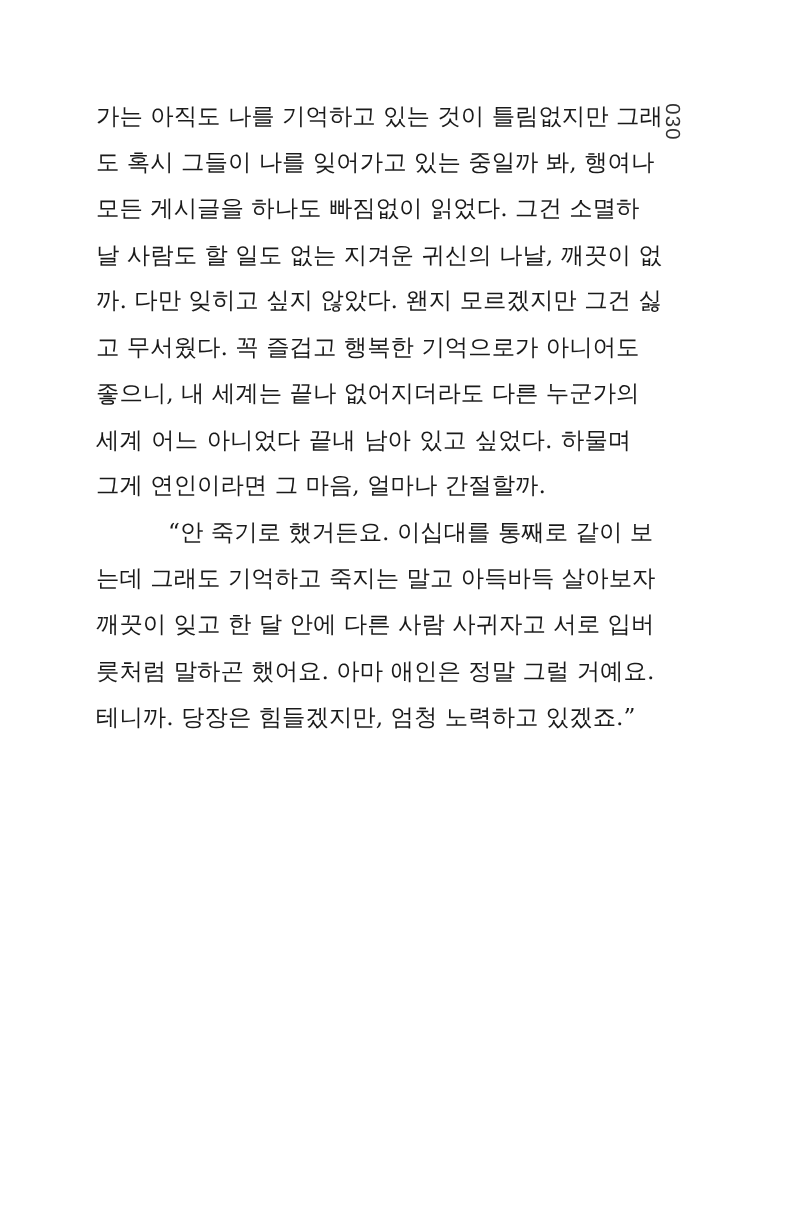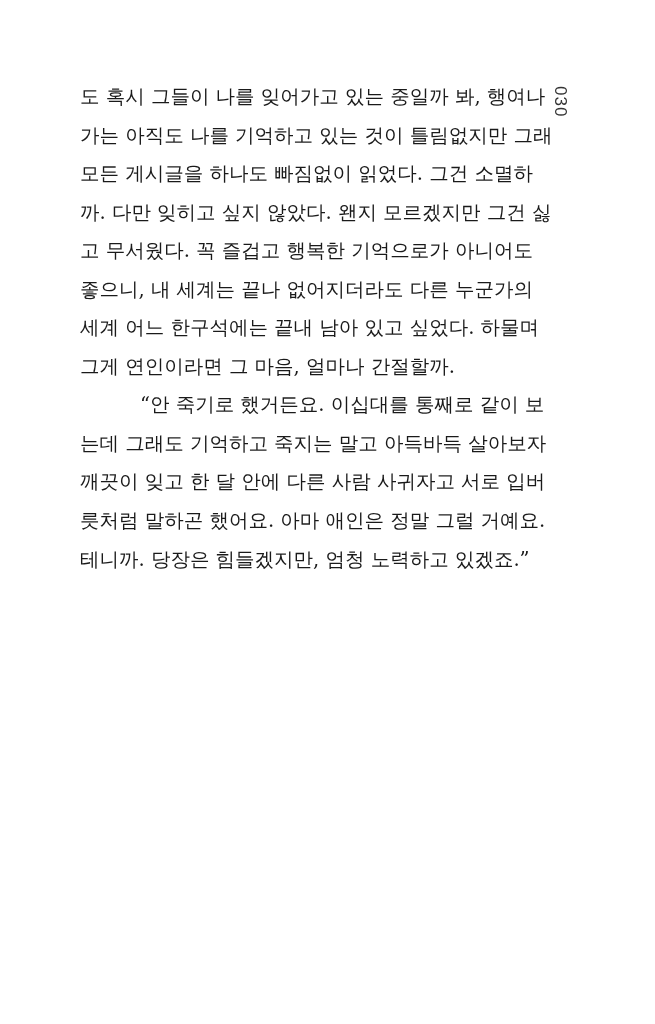--- a/index.html
+++ b/index.html
@@ -59,27 +59,28 @@
     }
   </style>
 </head>
 <body>
 
 <div class="page">
 
   <div class="page-number">030</div>
 
   <div class="body-text">
+    <span class="line">가는 아직도 나를 기억하고 있는 것이 틀림없지만 그래</span>
     <span class="line">도 혹시 그들이 나를 잊어가고 있는 중일까 봐, 행여나</span>
-    <span class="line">가는 아직도 나를 기억하고 있는 것이 틀림없지만 그래</span>
     <span class="line">모든 게시글을 하나도 빠짐없이 읽었다. 그건 소멸하</span>
+    <span class="line">날 사람도 할 일도 없는 지겨운 귀신의 나날, 깨끗이 없</span>
     <span class="line">까. 다만 잊히고 싶지 않았다. 왠지 모르겠지만 그건 싫</span>
     <span class="line">고 무서웠다. 꼭 즐겁고 행복한 기억으로가 아니어도</span>
     <span class="line">좋으니, 내 세계는 끝나 없어지더라도 다른 누군가의</span>
-    <span class="line">세계 어느 한구석에는 끝내 남아 있고 싶었다. 하물며</span>
+    <span class="line">세계 어느 아니었다 끝내 남아 있고 싶었다. 하물며</span>
     <span class="line last">그게 연인이라면 그 마음, 얼마나 간절할까.</span>
     <span class="line indent">“안 죽기로 했거든요. 이십대를 통째로 같이 보</span>
     <span class="line">는데 그래도 기억하고 죽지는 말고 아득바득 살아보자</span>
     <span class="line">깨끗이 잊고 한 달 안에 다른 사람 사귀자고 서로 입버</span>
     <span class="line">릇처럼 말하곤 했어요. 아마 애인은 정말 그럴 거예요.</span>
     <span class="line last">테니까. 당장은 힘들겠지만, 엄청 노력하고 있겠죠.”</span>
   </div>
 
 </div>
 

